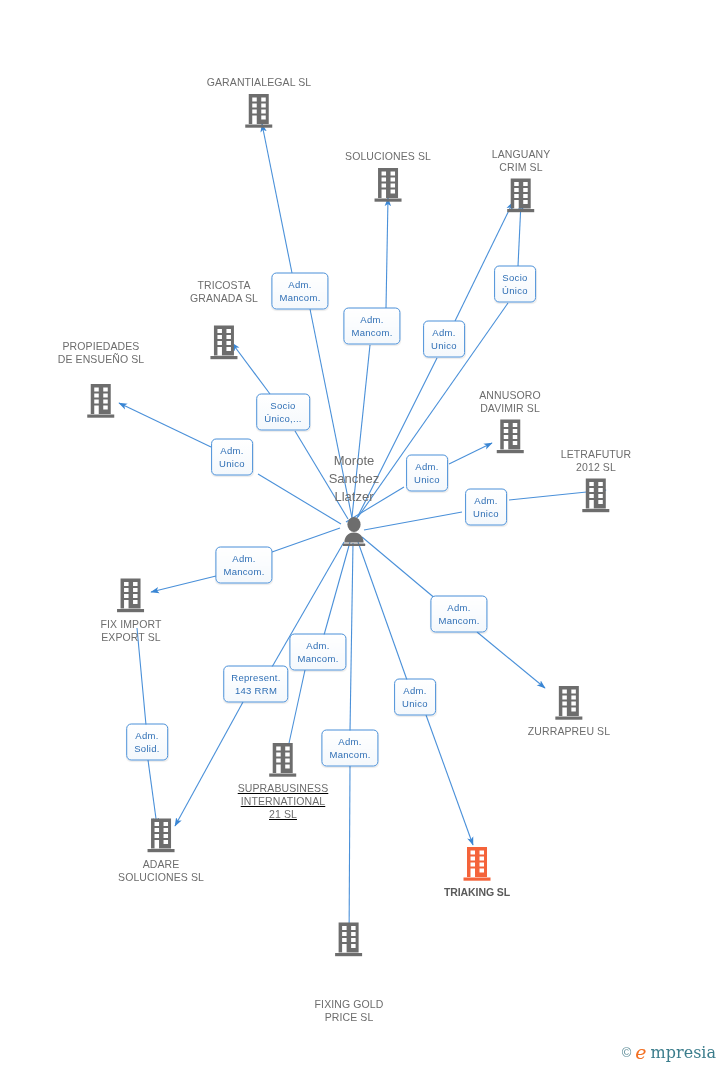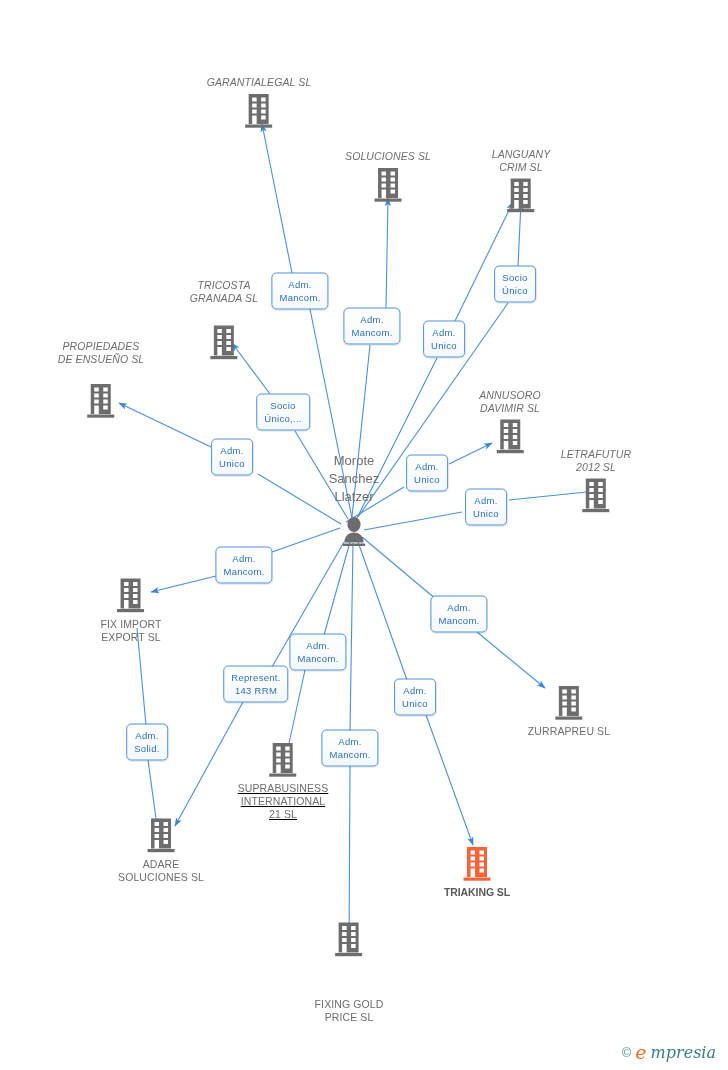--- a/index.html
+++ b/index.html
@@ -38,21 +38,21 @@
     letter-spacing: 0.1px;
   }
   .node.highlight .node-label {
     color: #5a5a5a;
     font-weight: bold;
     letter-spacing: -0.1px;
   }
   .icon-building { width: 32px; height: 38px; display: block; }
   .icon-person { width: 30px; height: 32px; display: block; }
   .gap-below { margin-top: 3px; }
-  .gap-above { margin-bottom: 3px; font-style: italic; }
+  .gap-above { margin-bottom: 3px; }
 
   .edge-label {
     position: absolute;
     transform: translate(-50%, -50%);
     background: linear-gradient(180deg,#ffffff 0%, #f4f8fc 100%);
     border: 1px solid #4a90d9;
     border-radius: 5px;
     color: #2f6fb5;
     font-size: 9.5px;
     line-height: 13px;
@@ -76,21 +76,21 @@
   #watermark {
     position: absolute;
     right: 12px; bottom: 8px;
     display: flex;
     align-items: center;
     gap: 4px;
     font-size: 15px;
   }
   .wm-c { color: #5a8a96; font-size: 13px; }
   .wm-e { color: #f36f21; font-family: "DejaVu Serif", serif; font-style: italic; font-size: 19px; line-height: 1; }
-  .wm-rest { color: #3b7d8c; font-family: "DejaVu Serif", serif; font-style: italic; font-size: 16px; line-height: 1; }
+  .wm-rest { color: #3b7d8c; font-family: "DejaVu Serif", serif; font-size: 16px; line-height: 1; }
 </style>
 </head>
 <body>
 
 <div id="graph">
 
   <svg class="edges" viewBox="0 0 728 1070">
     <defs>
       <marker id="arrow" markerWidth="9" markerHeight="9" refX="7.4" refY="3.2" orient="auto" markerUnits="strokeWidth">
         <path d="M0,0.3 L8,3.2 L0,6.1 L2,3.2 Z" fill="#3a86d4"></path>

